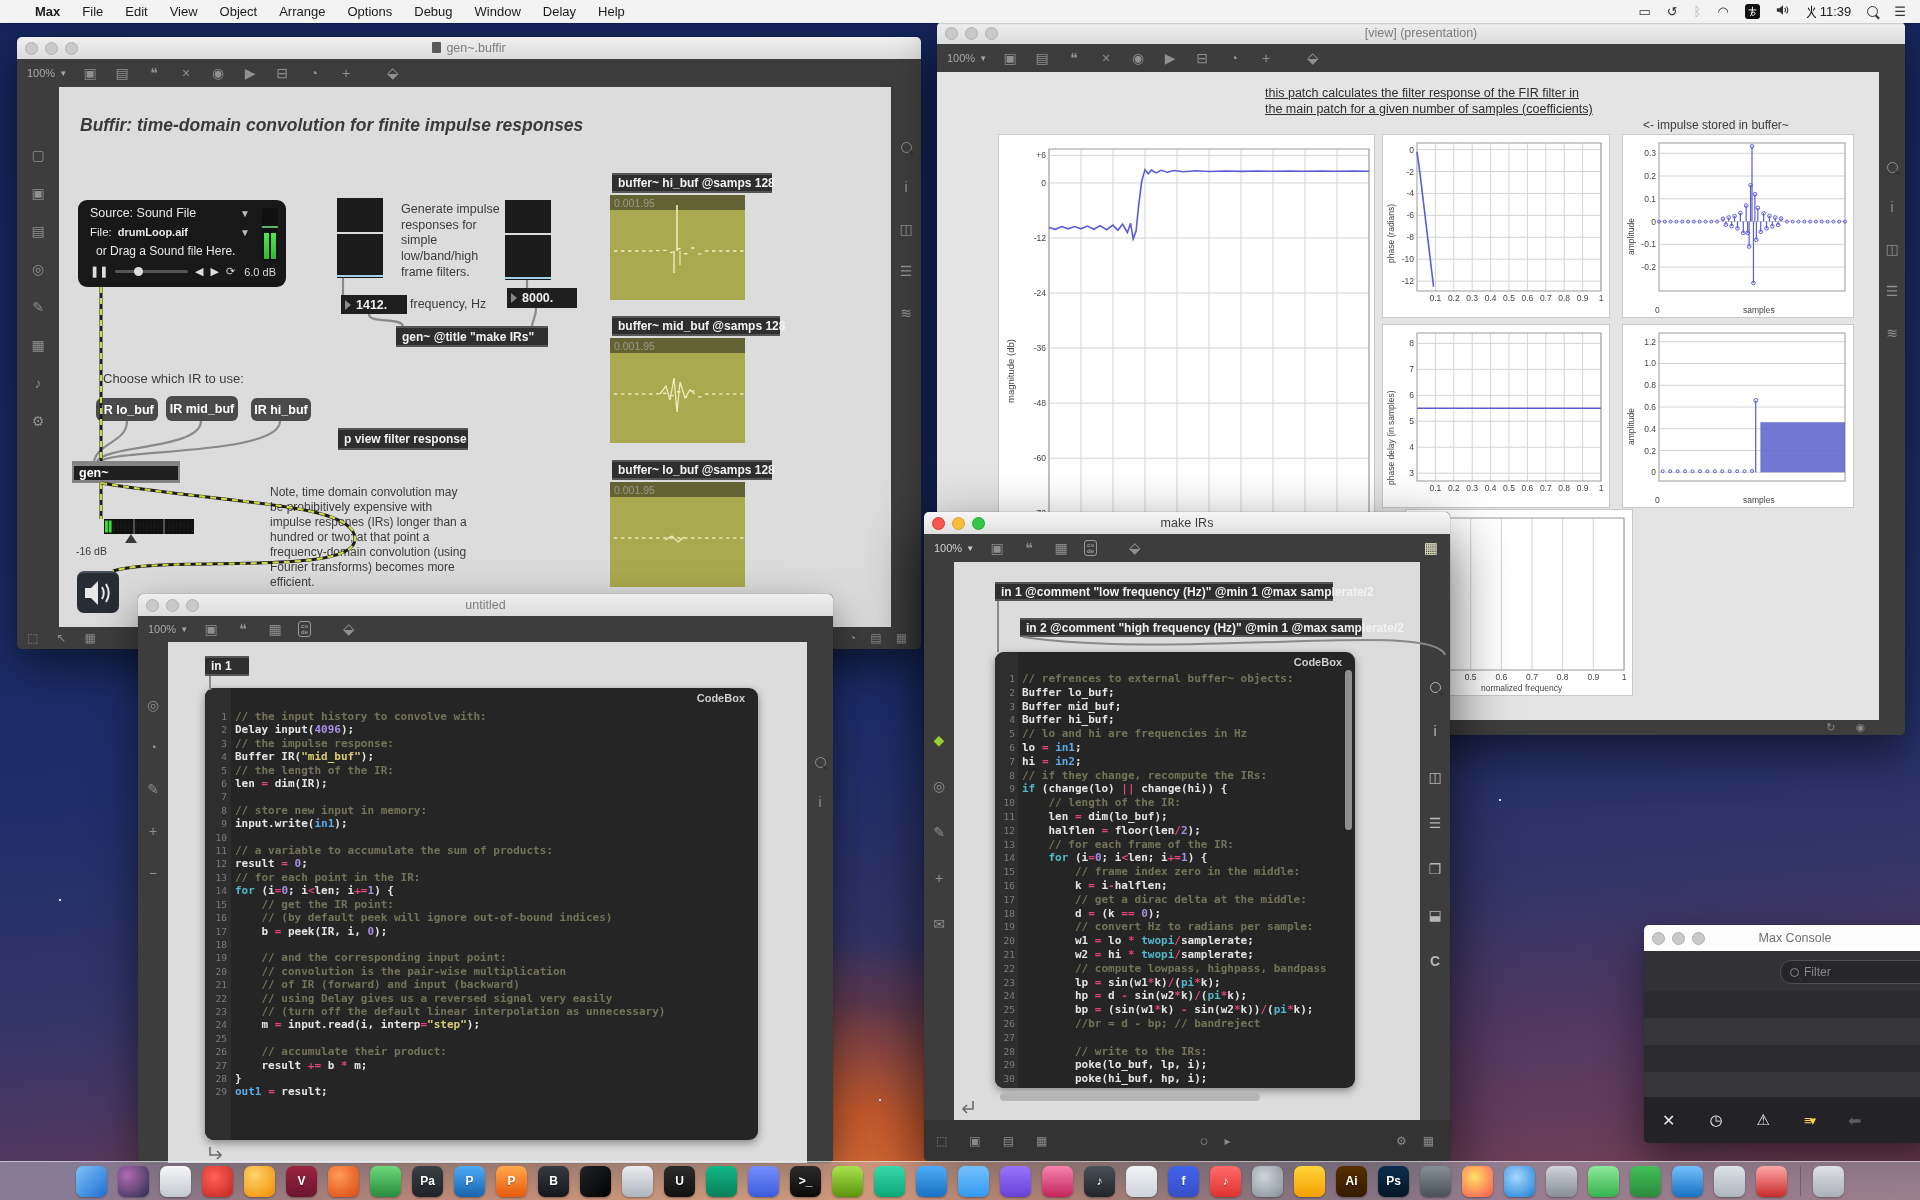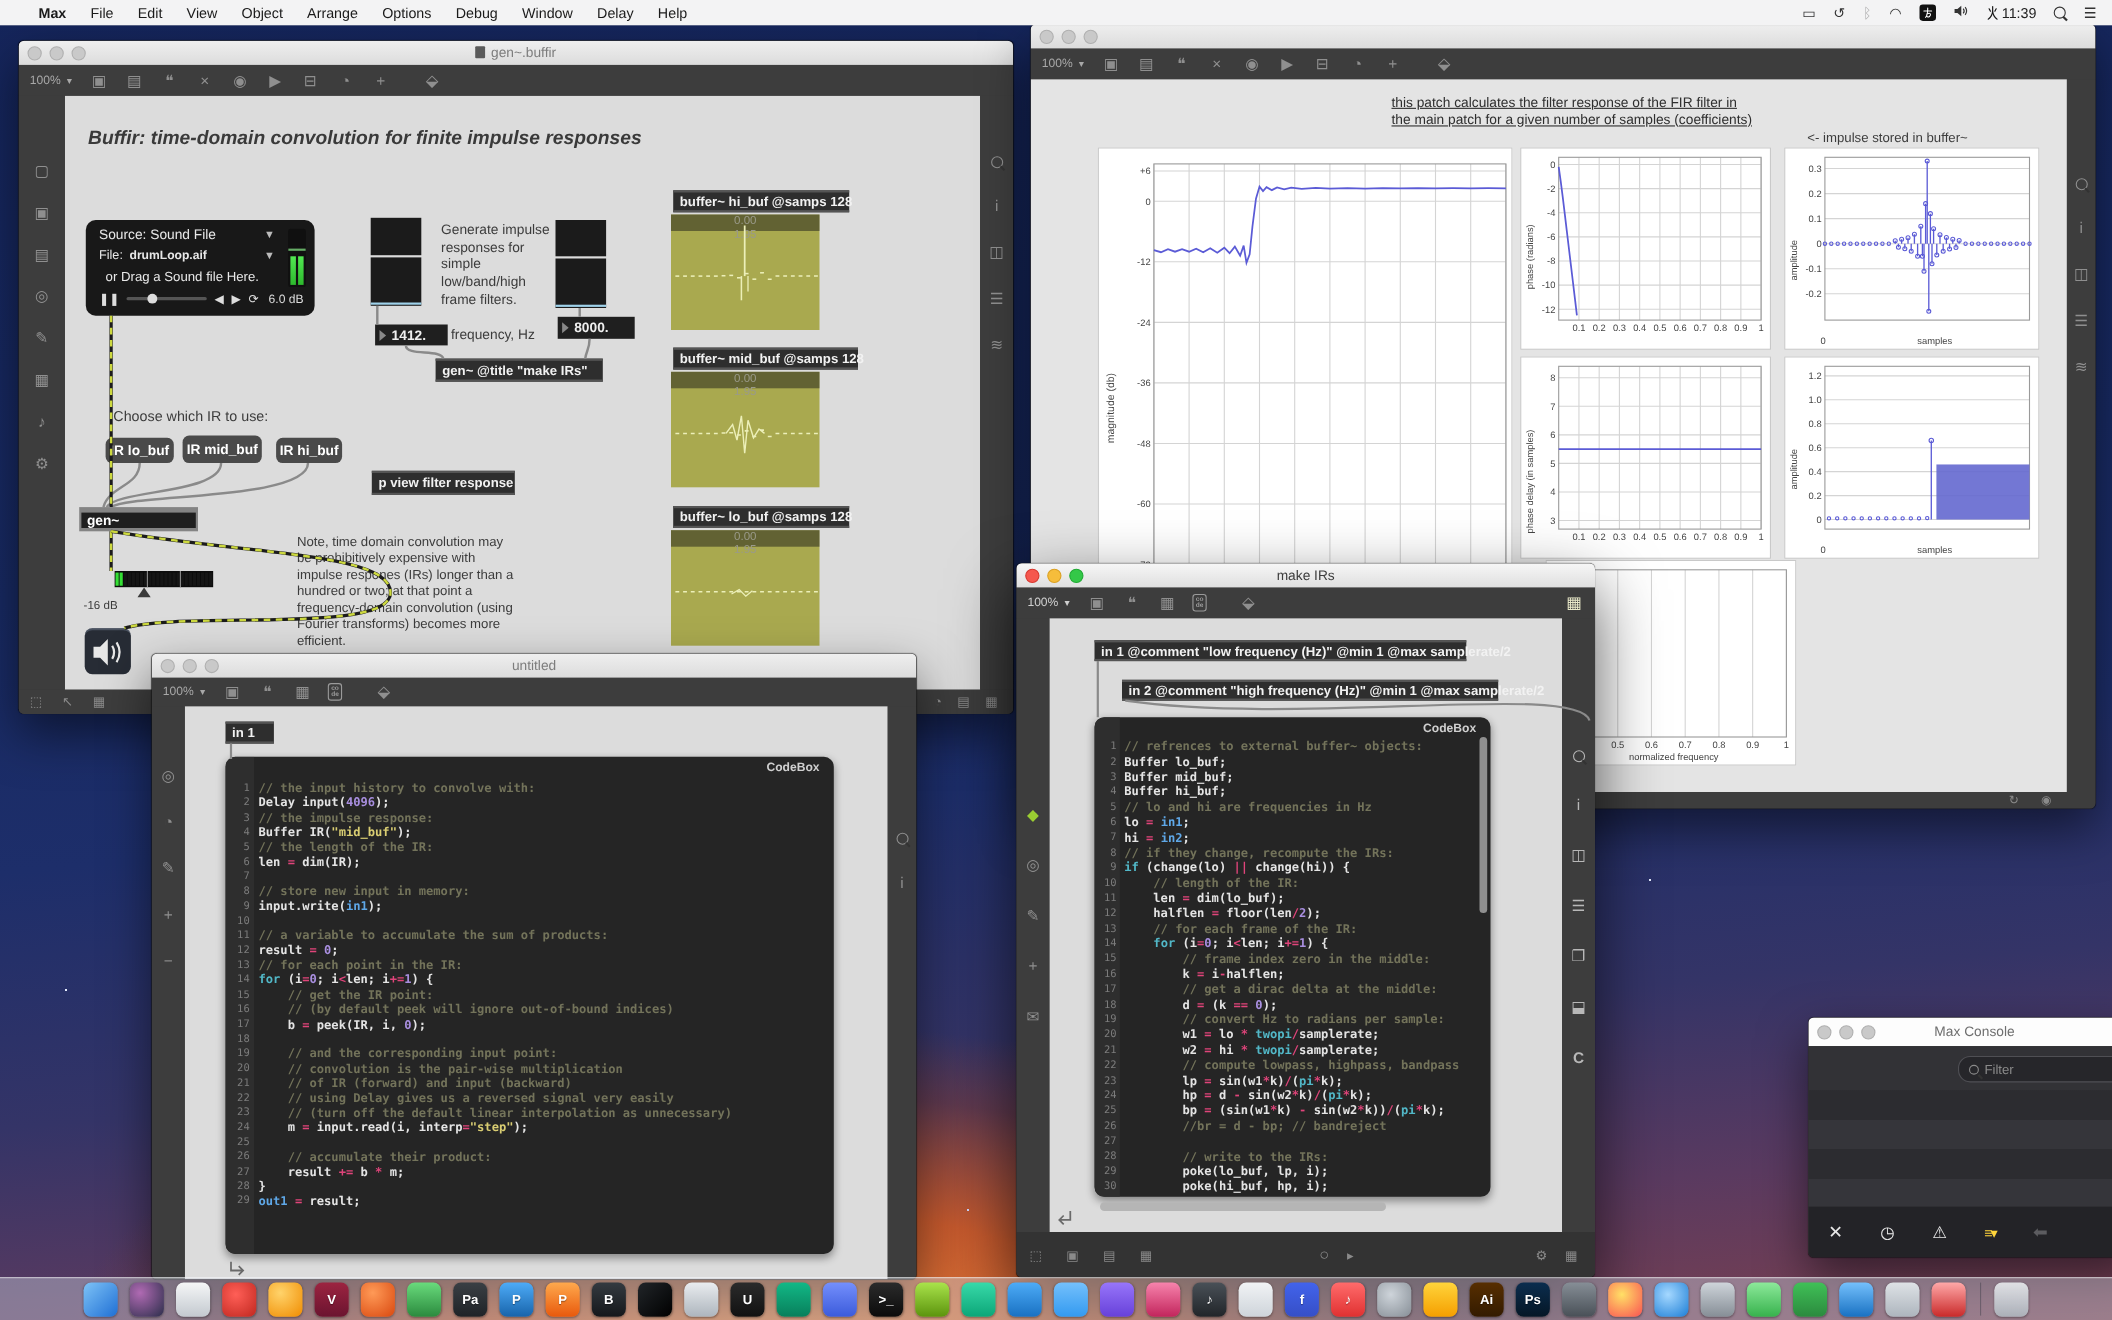--- a/index.html
+++ b/index.html
@@ -69,21 +69,21 @@
   .vmeter i+i{left:9px;}
   .vmeter::after{content:"";position:absolute;left:0;right:0;top:34%;height:2px;background:#7ad37a;opacity:.8;}
   
   .scope{position:absolute;background:#1b1b1b;}
   .scope.blue::after{content:"";position:absolute;left:0;right:0;bottom:1px;height:2px;background:#9fd2ea;}
   .numbox{position:absolute;background:#1f1f1f;color:#efefef;font-weight:bold;font-size:12.5px;display:flex;align-items:center;padding:0 4px;}
   .numbox .tri{width:0;height:0;border-left:6px solid #888;border-top:5px solid transparent;border-bottom:5px solid transparent;margin-right:5px;}
   
   .bufwave{position:absolute;background:#a9a94f;}
   .bufwave .hdr{position:absolute;left:0;right:0;top:0;height:15px;background:rgba(40,40,30,.55);color:#9a9a8a;
-    font-size:10.5px;display:flex;padding:0 4px;align-items:center;flex-direction:column;}
+    font-size:10.5px;display:flex;padding:0 4px;align-items:center;}
   .bufwave svg{position:absolute;inset:0;}
   
   .codebox{position:absolute;background:#252525;border-radius:9px;box-shadow:0 3px 8px rgba(0,0,0,.4);overflow:hidden;}
   .codebox .cblabel{position:absolute;top:4px;right:13px;color:#cfcfcf;font-weight:bold;font-size:11px;z-index:2;}
   .code{position:absolute;font-family:"DejaVu Sans Mono",monospace;font-size:11px;font-weight:bold;color:#e4e4e4;}
   .gut{position:absolute;top:0;bottom:0;left:0;background:#2e2e2e;color:#7c7c7c;text-align:right;
     font-family:"DejaVu Sans Mono",monospace;font-size:9.5px;font-weight:normal;}
   .cl{white-space:pre;}
   .cmt{color:#73735a;} .num{color:#a98fe0;} .str{color:#d9cd72;} .op{color:#e0447a;} .kw{color:#52b8c8;} .io{color:#5fa8e8;}
   .vscroll{position:absolute;width:7px;border-radius:4px;background:#8f8f8f;}
@@ -751,20 +751,21 @@
         <span class="ti">◔</span>
         <span class="ti">+</span>
       <span class="bucket">⬙</span>
     </div>
     <div class="tbar">
       <span class="lights">
           <span class="lt"></span>
           <span class="lt"></span>
           <span class="lt"></span>
         </span>
+      <span class="title">[view] (presentation)</span>
     </div>
   </div>
 
   <div class="win" id="win-untitled" style="left:138px;top:594px;width:695px;height:569px;z-index:30;">
     <div class="canvas-bg" style="left:30px;top:48px;right:26px;bottom:0;"></div>
     <div class="strip" style="left:0;top:48px;bottom:0;width:30px;padding-top:55px;gap:26px;">
       <span class="ti">◎</span>
         <span class="ti">◔</span>
         <span class="ti">✎</span>
         <span class="ti">+</span>

